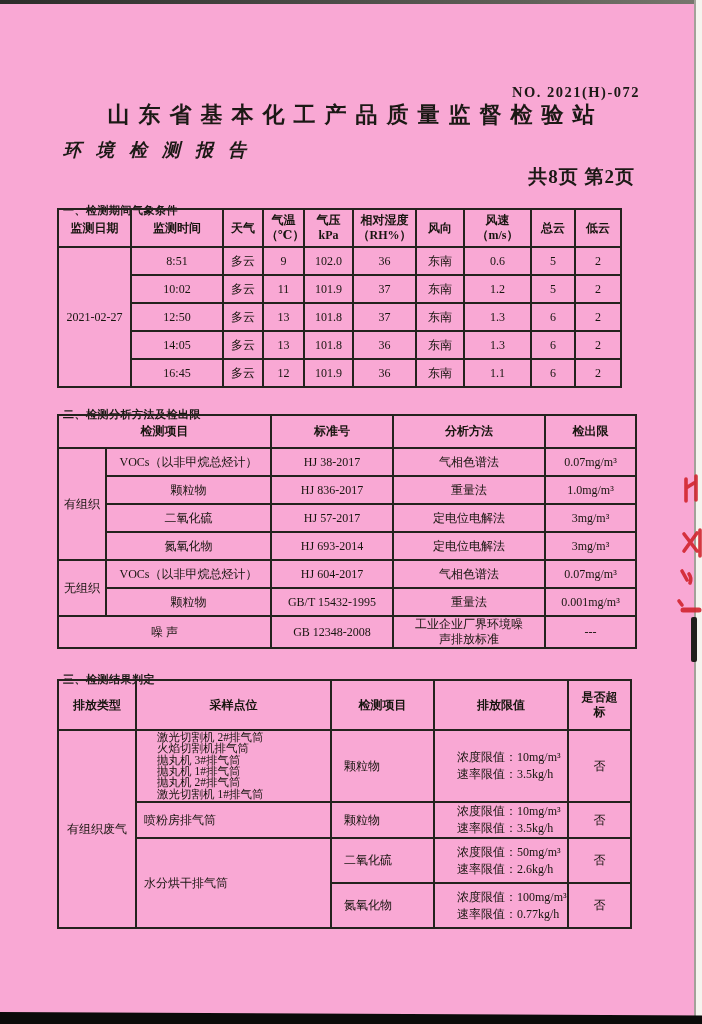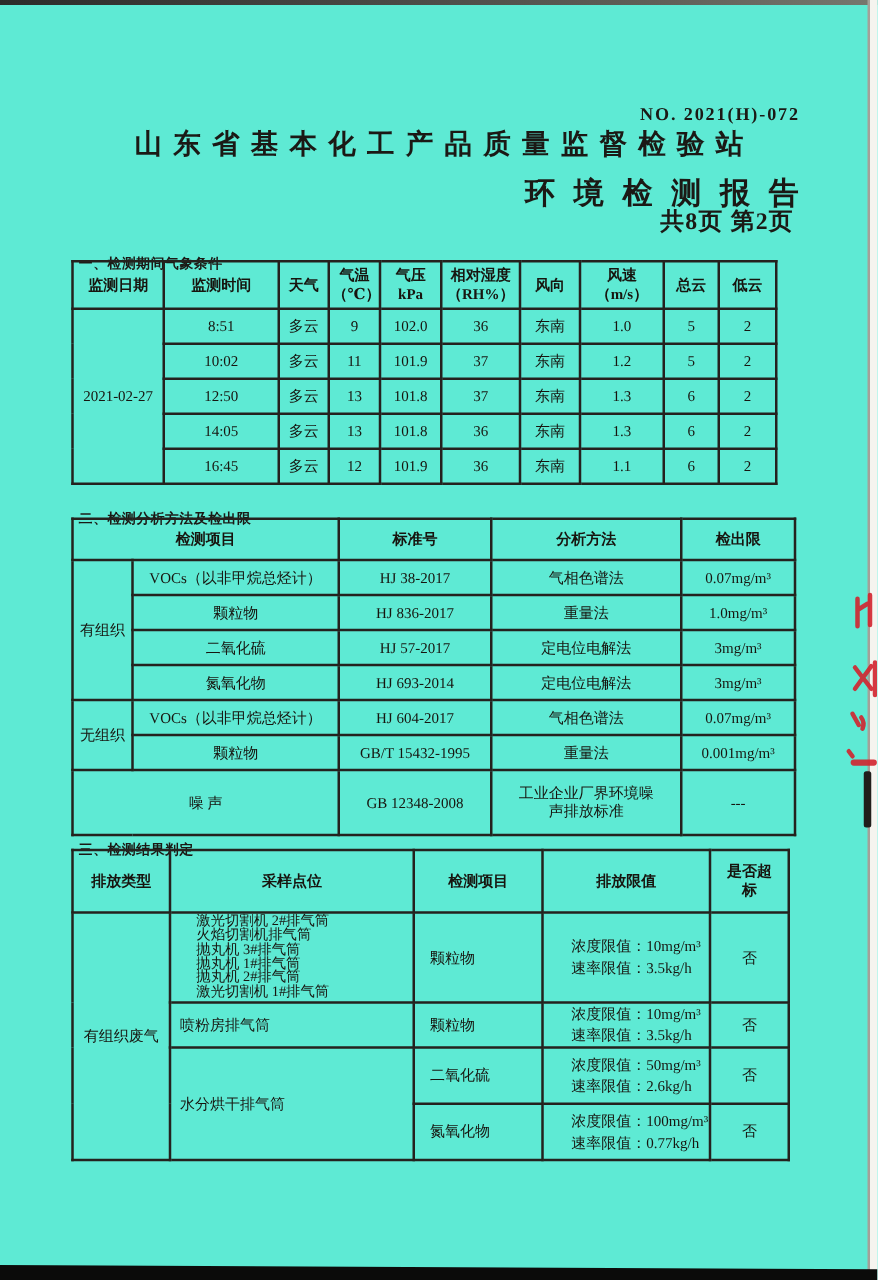--- a/index.html
+++ b/index.html
@@ -1,45 +1,45 @@
 <!DOCTYPE html>
 <html><head>
 <meta charset="utf-8">
 <style>
   html,body{margin:0;padding:0;background:#ffffff;}
-  .page{position:relative;width:702px;height:1024px;background:#5eead4;overflow:hidden;
+  .page{position:relative;width:702px;height:1024px;background:#f9a8d4;overflow:hidden;
         font-family:"Liberation Serif","DejaVu Serif",serif;color:#1b1915;}
   
   .scan-top{position:absolute;top:0;left:0;width:702px;height:4px;
             background:linear-gradient(90deg,#2c2c2a,#4a4a46 45%,#606058 75%,#77776e);}
   .scan-bottom{position:absolute;top:1012px;left:-5px;width:714px;height:14px;background:#0b0b0a;
                transform:rotate(0.28deg);transform-origin:left center;}
   .edge-line{position:absolute;top:0;left:694px;width:2px;height:1024px;background:#a3a199;}
   .edge-margin{position:absolute;top:0;left:696px;width:6px;height:1024px;background:#f5f4ef;}
   .edge-dark{position:absolute;left:691px;top:617px;width:6px;height:45px;background:#201e1b;border-radius:2px;}
   .red-stamp{position:absolute;left:676px;top:470px;width:26px;height:150px;z-index:5;}
   
   .doc-no{position:absolute;top:84px;right:62px;font-size:14.5px;font-weight:700;letter-spacing:1.5px;}
   .org-title{position:absolute;top:100px;left:48px;width:606px;margin:0;text-align:center;
              font-size:22px;font-weight:700;letter-spacing:9px;text-indent:9px;white-space:nowrap;}
-  .report-title{position:absolute;top:138px;left:48px;width:606px;margin:0;text-align:right;
-                font-size:24px;font-weight:700;letter-spacing:15px;text-indent:15px;white-space:nowrap;}
+  .report-title{position:absolute;top:138px;left:48px;width:606px;margin:0;text-align:left;
+                font-size:18px;font-weight:700;letter-spacing:15px;text-indent:15px;white-space:nowrap;font-style:italic;}
   .page-info{position:absolute;top:164px;right:67px;font-size:19px;font-weight:700;letter-spacing:1px;}
   .sec{position:absolute;left:63px;font-size:11px;font-weight:700;letter-spacing:0.5px;margin-top:16px;}
   .sec1{top:187px}.sec2{top:391px}.sec3{top:656px}
   
   table.t{position:absolute;left:57px;border-collapse:collapse;table-layout:fixed;
           border:2px solid #1e1c19;}
   .t th,.t td{border:2px solid #24221e;text-align:center;vertical-align:middle;
               font-size:12px;line-height:15px;padding:0 2px;color:#17150f;overflow:hidden;}
   .t th{font-weight:600;}
   .t1{top:208px;width:563px;padding-left:36px;}
   .t2{top:414px;width:578px;}
   .t3{top:679px;width:573px;}
-  tr.h38{height:38px}tr.h33{height:33px}tr.h28{height:28px}tr.h36{height:52px}
+  tr.h38{height:38px}tr.h33{height:33px}tr.h28{height:28px}tr.h36{height:32px}
   tr.h50{height:50px}tr.h72{height:72px}tr.h48{height:34px}tr.h45{height:45px}
   td.pts{text-align:left;padding-left:20px;}
   td.pts div{font-size:11.5px;line-height:11.3px;white-space:nowrap;}
   td.pt-single{text-align:left;padding-left:7px;}
   td.item-left{text-align:left;padding-left:12px;}
   td.lim{text-align:left;padding-left:22px;}
   td.lim div{line-height:17px;white-space:nowrap;}
   td.noise-method div{line-height:15px;}
 </style>
 </head>
@@ -125,21 +125,21 @@
           </th>
     </tr>
     <tr class="h28">
       <td rowspan="5">2021-02-27</td>
       <td>8:51</td>
       <td>多云</td>
       <td>9</td>
       <td>102.0</td>
       <td>36</td>
       <td>东南</td>
-      <td>1.0</td>
+      <td>0.6</td>
       <td>5</td>
       <td>2</td>
     </tr>
     <tr class="h28">
       <td>10:02</td>
       <td>多云</td>
       <td>11</td>
       <td>101.9</td>
       <td>37</td>
       <td>东南</td>

